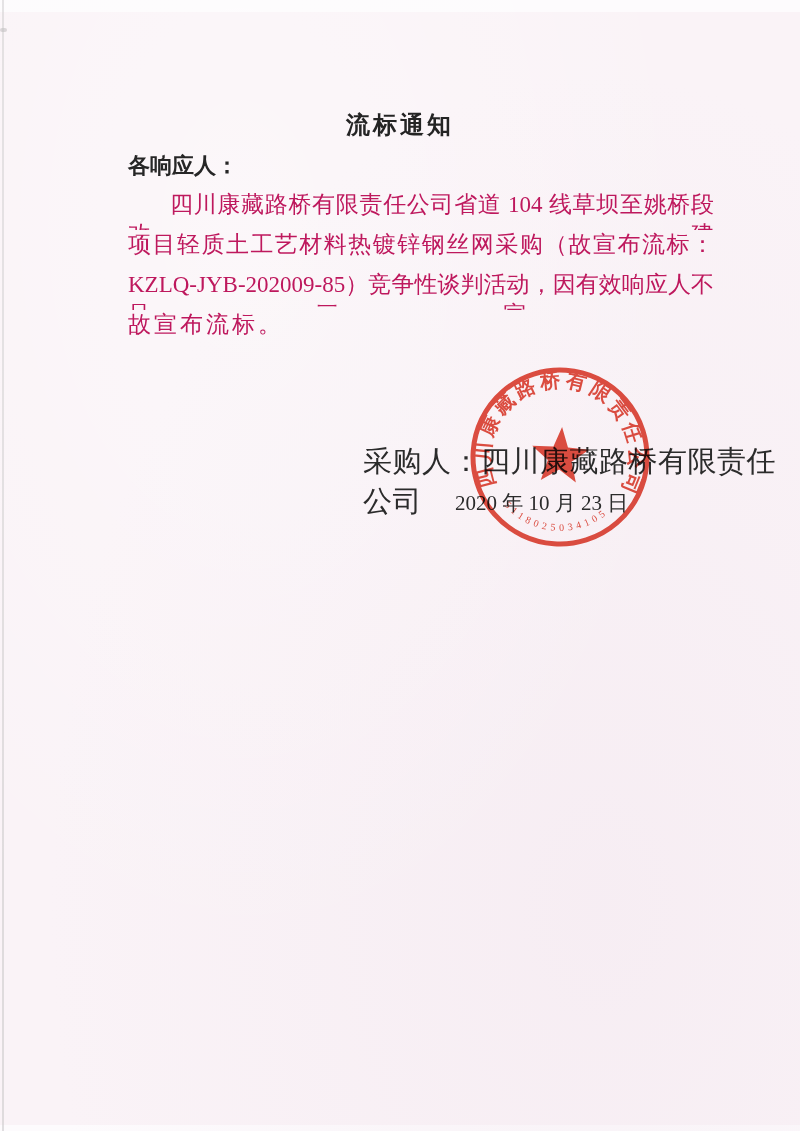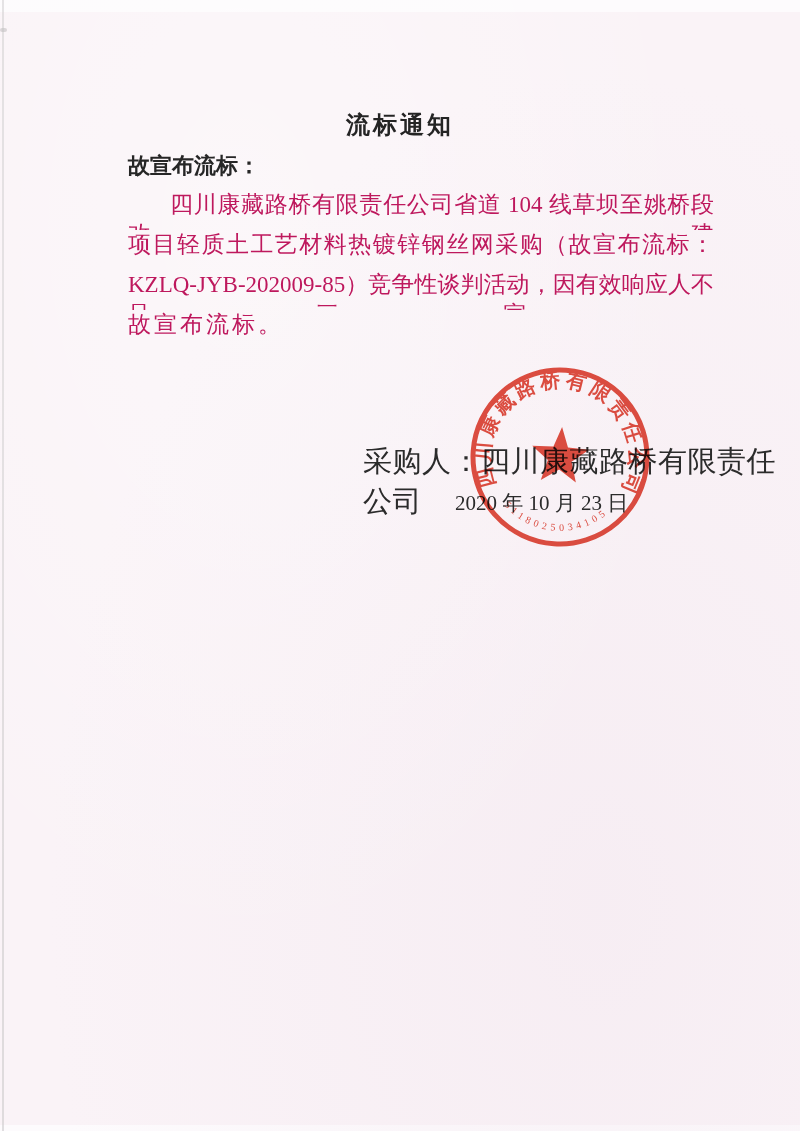--- a/index.html
+++ b/index.html
@@ -91,21 +91,21 @@
 <div class="page">
 
   <div class="scan-strip-top"></div>
   <div class="scan-strip-bottom"></div>
   <div class="scan-edge-left"></div>
   <div class="scan-speck"></div>
   <div class="paper-tint"></div>
 
   <div class="doc-title">流标通知</div>
 
-  <div class="salutation">故宣布流标：</div>
+  <div class="salutation">各响应人：</div>
 
   <div class="body-block">
     <div class="body-line justify indent">四川康藏路桥有限责任公司省道 104 线草坝至姚桥段改建</div>
     <div class="body-line justify">项目轻质土工艺材料热镀锌钢丝网采购（故宣布流标：</div>
     <div class="body-line justify">KZLQ-JYB-202009-85）竞争性谈判活动，因有效响应人不足三家，</div>
     <div class="body-line last">故宣布流标。</div>
   </div>
 
   <div class="purchaser-line">采购人：四川康藏路桥有限责任公司</div>
   <div class="date-line">2020 年 10 月 23 日</div>

